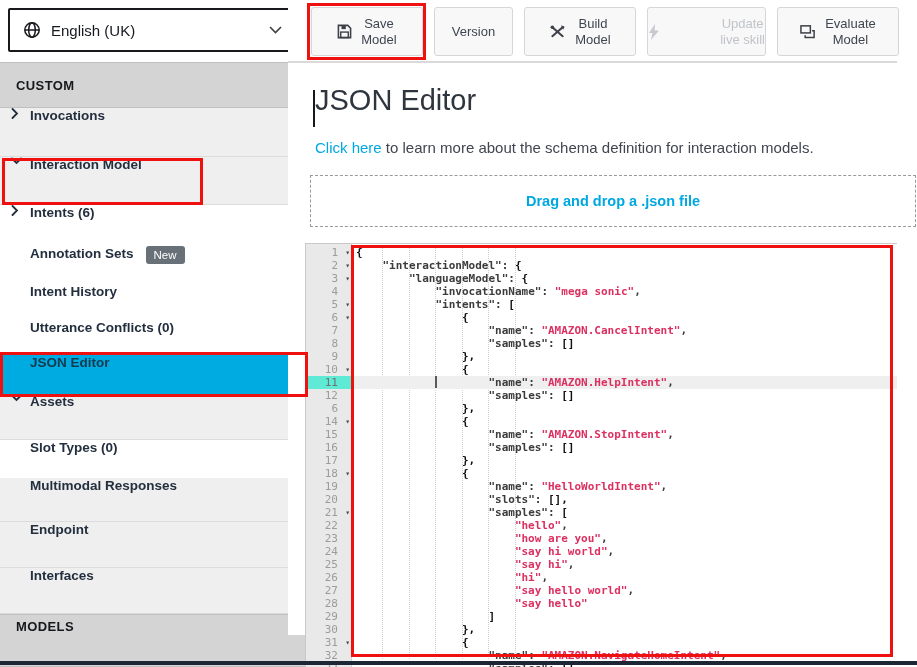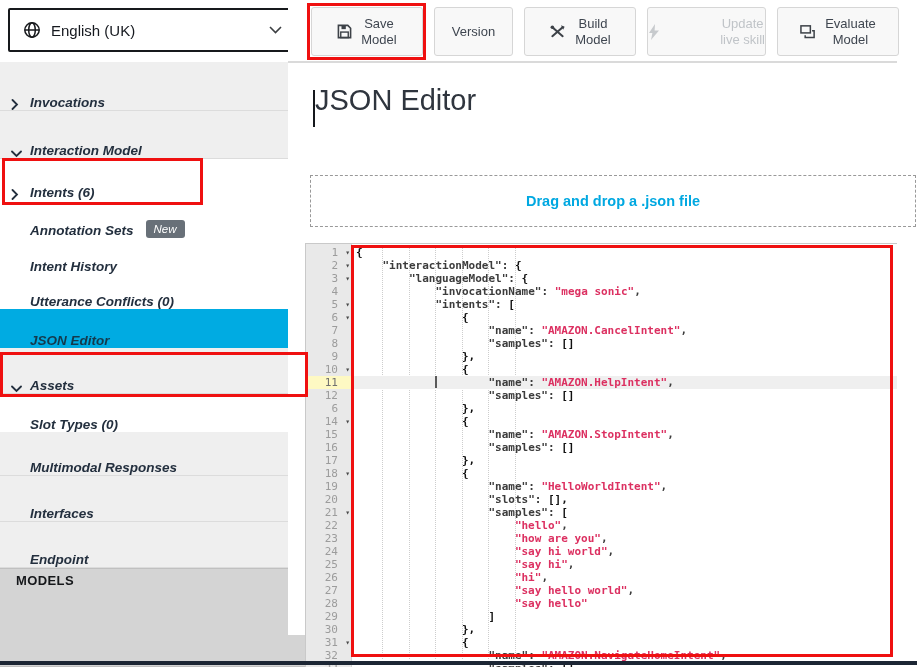--- a/index.html
+++ b/index.html
@@ -11,21 +11,21 @@
   
   .sidebar{position:absolute;left:0;top:0;width:307px;height:667px;background:#fff;border-right:1px solid #c9c9c9;box-sizing:border-box;}
   .lang-box{position:absolute;left:8px;top:8px;width:289px;height:44px;border:2px solid #17191c;border-radius:2px;background:#fff;
     display:flex;align-items:center;gap:10px;box-sizing:border-box;padding:0 13px;font-size:15px;color:#16191f;cursor:pointer;}
   .lang-box .chev{margin-left:auto;color:#3c3f42;display:flex;}
   .icon{display:inline-flex;align-items:center;}
   .side-list{position:absolute;top:62px;left:0;right:0;bottom:0;display:flex;flex-direction:column;}
   .side-header{background:#d4d4d4;border-top:1px solid #c0c0c0;border-bottom:1px solid #c0c0c0;box-sizing:border-box;
     font-weight:bold;font-size:13px;letter-spacing:.4px;color:#15171a;display:flex;align-items:center;padding-left:16px;flex:0 0 auto;}
   .side-header.grow{flex:1 1 auto;align-items:flex-start;padding-top:4px;}
-  .side-item{display:flex;align-items:flex-end;position:relative;font-size:13.5px;color:#232f3e;cursor:pointer;flex:0 0 auto;box-sizing:border-box;font-style:italic;}
+  .side-item{display:flex;align-items:flex-start;position:relative;font-size:13.5px;color:#232f3e;cursor:pointer;flex:0 0 auto;box-sizing:border-box;}
   .side-item.top{background:#efefef;border-bottom:1px solid #dcdcdc;}
   .side-item.sub{background:#fff;}
   .side-item.selected{background:#00abe2;color:#143a4d;}
   .side-item .chev{position:absolute;left:11px;display:flex;color:#232f3e;}
   .side-item .lbl{margin-left:30px;font-weight:bold;}
   .badge{background:#687078;color:#fff;font-size:11.5px;font-weight:normal;padding:3px 8px;border-radius:3px;margin-left:12px;}
   
   .main{position:absolute;left:288px;top:0;width:609px;height:635px;background:#fff;}
   .toolbar{position:absolute;top:0;left:0;width:100%;height:63px;background:#fff;border-bottom:2px solid #dadada;box-sizing:border-box;}
   .tb-btn{position:absolute;top:7px;height:49px;background:#f8f8f8;border:1px solid #d6d6d6;border-radius:3px;
@@ -39,21 +39,21 @@
   .subtitle{position:absolute;left:27px;top:139px;font-size:15px;color:#3f4650;}
   .subtitle a{color:#00a8e1;text-decoration:none;cursor:pointer;}
   .dropzone{position:absolute;left:22px;top:175px;width:606px;height:52px;border:1px dashed #999;box-sizing:border-box;
     display:flex;align-items:center;justify-content:center;font-weight:bold;font-size:14.5px;color:#00a8e1;cursor:pointer;}
   
   .editor{position:absolute;left:17px;top:243px;width:592px;height:424px;border-top:1px solid #c9c9c9;border-left:1px solid #c9c9c9;
     box-sizing:border-box;background:#fff;font-family:"DejaVu Sans Mono",monospace;}
   .gutter{position:absolute;left:0;top:0;width:46px;height:100%;background:#e9e9e9;border-right:1px solid #d4d4d4;box-sizing:border-box;padding-top:2px;}
   .g-row{height:13px;line-height:13px;font-size:11px;color:#9c9c9c;text-align:right;padding-right:13px;position:relative;box-sizing:border-box;}
   .g-row .fold{position:absolute;right:1px;top:0;font-size:8px;color:#4a4a4a;}
-  .g-row.active{background:#fef9c3;color:#707070;}
+  .g-row.active{background:#5eead4;color:#707070;}
   .code{position:absolute;left:46px;top:0;right:0;bottom:0;overflow:hidden;padding-top:2px;}
   .guide{position:absolute;top:2px;bottom:8px;width:0;border-left:1px dotted #cdcdcd;}
   .c-row{height:13px;line-height:13px;font-size:11px;font-weight:bold;white-space:pre;position:relative;color:#222;box-sizing:border-box;}
   .c-row.active{background:#efefef;}
   .sk{color:#3c3c3c;}
   .ss{color:#dc3061;}
   .sb{color:#111;}
   .cursor{position:absolute;top:0;width:2px;height:12px;background:#5a5a5a;}
   
   .annotation{position:absolute;border:3px solid #ef1010;box-sizing:border-box;pointer-events:none;z-index:70;}
@@ -74,20 +74,21 @@
         </svg>
     </span>
     <span>English (UK)</span>
     <span class="chev">
       <svg width="13" height="8" viewBox="0 0 13 8">
           <path d="M1 1l5.5 5.5L12 1" fill="none" stroke="currentColor" stroke-width="1.6"></path>
         </svg>
     </span>
   </div>
   <div class="side-list">
+      <div class="side-header" style="height: 46px;">CUSTOM</div>
       <div class="side-item top" style="height: 49px;">
         <span class="chev">
           <svg width="8" height="11" viewBox="0 0 8 11">
             <path d="M1.5 1l4.5 4.5L1.5 10" fill="none" stroke="currentColor" stroke-width="1.8" stroke-linecap="round"></path>
           </svg>
         </span>
         <span class="lbl">Invocations</span>
       </div>
       <div class="side-item top" style="height: 48px;">
         <span class="chev">
@@ -126,24 +127,24 @@
         </span>
         <span class="lbl">Assets</span>
       </div>
       <div class="side-item sub" style="height: 38px;">
         <span class="lbl">Slot Types (0)</span>
       </div>
       <div class="side-item top" style="height: 44px;">
         <span class="lbl">Multimodal Responses</span>
       </div>
       <div class="side-item top" style="height: 46px;">
+        <span class="lbl">Endpoint</span>
+      </div>
+      <div class="side-item top" style="height: 46px;">
         <span class="lbl">Interfaces</span>
-      </div>
-      <div class="side-item top" style="height: 46px;">
-        <span class="lbl">Endpoint</span>
       </div>
       <div class="side-header grow">MODELS</div>
     </div>
 </div>
 
 <div class="main">
   <div class="toolbar">
       <div class="tb-btn" style="left: 23px; width: 112px;">
         <span class="ic">
           <svg width="15" height="15" viewBox="0 0 16 16">
@@ -199,20 +200,21 @@
         <div class="tb-label">
           <div>Evaluate</div>
           <div>Model</div>
         </div>
       </div>
     </div>
 
   <span class="caret"></span>
   <h1 class="page-title">JSON Editor</h1>
 
+  <div class="subtitle"><a>Click here</a><span> to learn more about the schema definition for interaction models.</span></div>
 
   <div class="dropzone">
     <span>Drag and drop a .json file</span>
   </div>
 
   <div class="editor">
     <div class="gutter">
         <div class="g-row">1<span class="fold">▾</span></div>
         <div class="g-row">2<span class="fold">▾</span></div>
         <div class="g-row">3<span class="fold">▾</span></div>

